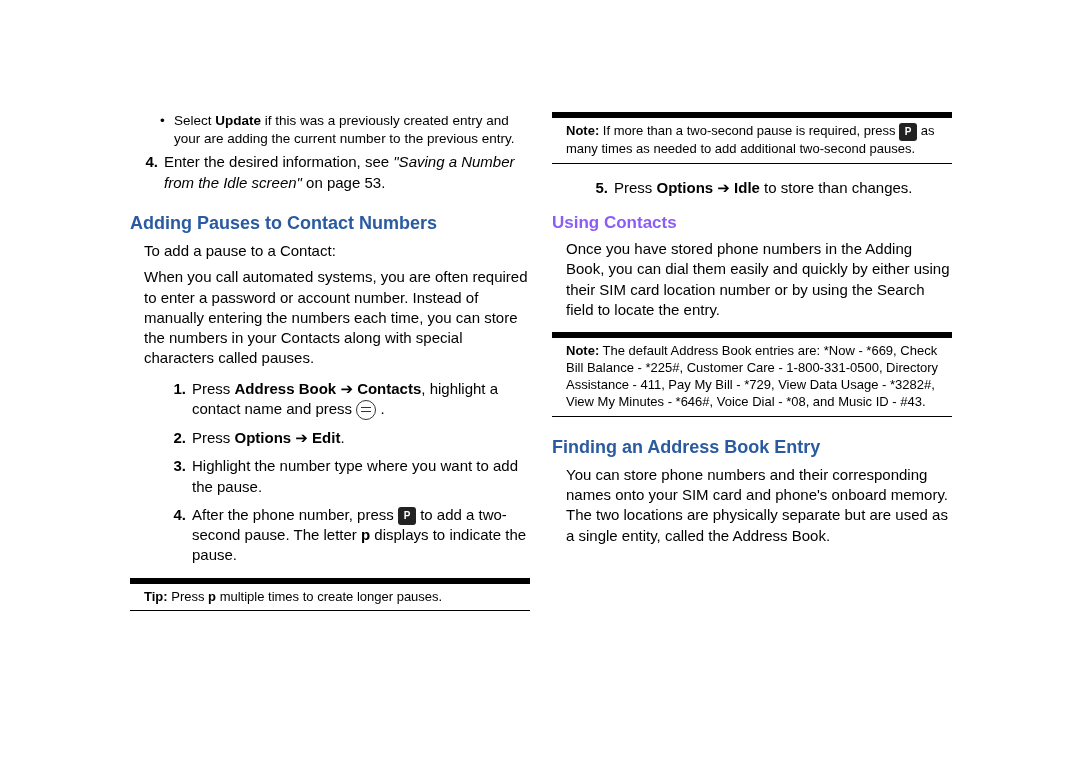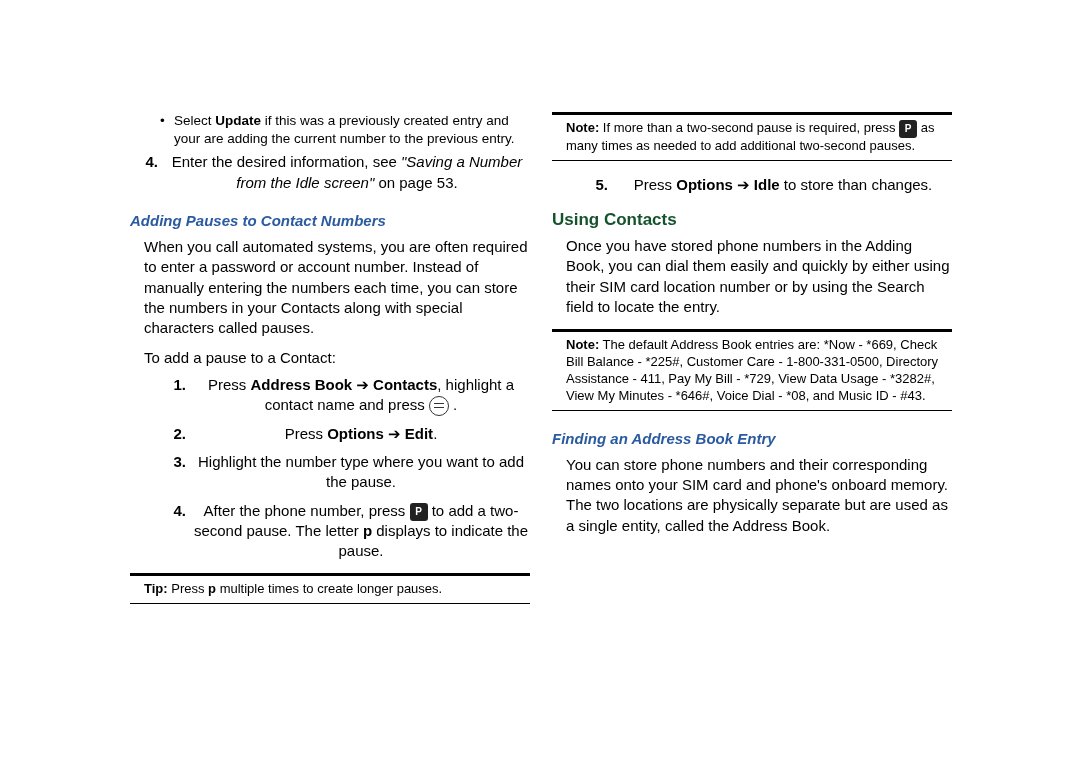--- a/index.html
+++ b/index.html
@@ -39,46 +39,44 @@
   }
   .num-row .num {
     width: 28px;
     flex-shrink: 0;
     font-weight: bold;
     text-align: right;
     padding-right: 6px;
   }
   .num-row .txt {
     flex: 1;
-    text-align: center;
   }
   .indent1 { padding-left: 28px; }
   .h-blue-bold-italic {
     font-weight: bold;
-    font-style: italic;
     color: #2a5aa0;
-    font-size: 15px;
+    font-size: 18px;
     margin-top: 18px;
     margin-bottom: 6px;
   }
   .h-blue-bold {
     font-weight: bold;
-    color: #14532d;
+    color: #8b5cf6;
     font-size: 17px;
     margin-top: 14px;
     margin-bottom: 4px;
   }
   .para {
     margin: 4px 0 10px 14px;
     font-size: 15px;
   }
   .italic { font-style: italic; }
   .bold { font-weight: bold; }
   .tipbox, .notebox {
-    border-top: 3px solid #000000;
+    border-top: 6px solid #000000;
     border-bottom: 1px solid #000;
     padding: 5px 4px 5px 14px;
     font-size: 13px;
     line-height: 1.3;
     margin-top: 12px;
   }
   .key-icon {
     display: inline-flex;
     align-items: center;
     justify-content: center;
@@ -137,23 +135,23 @@
 
     <div class="num-row">
       <div class="num">4.</div>
       <div class="txt">
         <span>Enter the desired information, see </span><span class="italic">"Saving a Number from the Idle screen"</span><span> on page 53.</span>
       </div>
     </div>
 
     <div class="h-blue-bold-italic">Adding Pauses to Contact Numbers</div>
 
+    <div class="para" style="margin-bottom:6px;">To add a pause to a Contact:</div>
+
     <div class="para">When you call automated systems, you are often required to enter a password or account number. Instead of manually entering the numbers each time, you can store the numbers in your Contacts along with special characters called pauses.</div>
-
-    <div class="para" style="margin-bottom:6px;">To add a pause to a Contact:</div>
 
     <div class="num-row indent1">
       <div class="num">1.</div>
       <div class="txt">
         <span>Press </span><span class="bold">Address Book</span><span> ➔ </span><span class="bold">Contacts</span><span>, highlight a contact name and press </span><span class="round-icon"></span><span> .</span>
       </div>
     </div>
 
     <div class="num-row indent1">
       <div class="num">2.</div>

